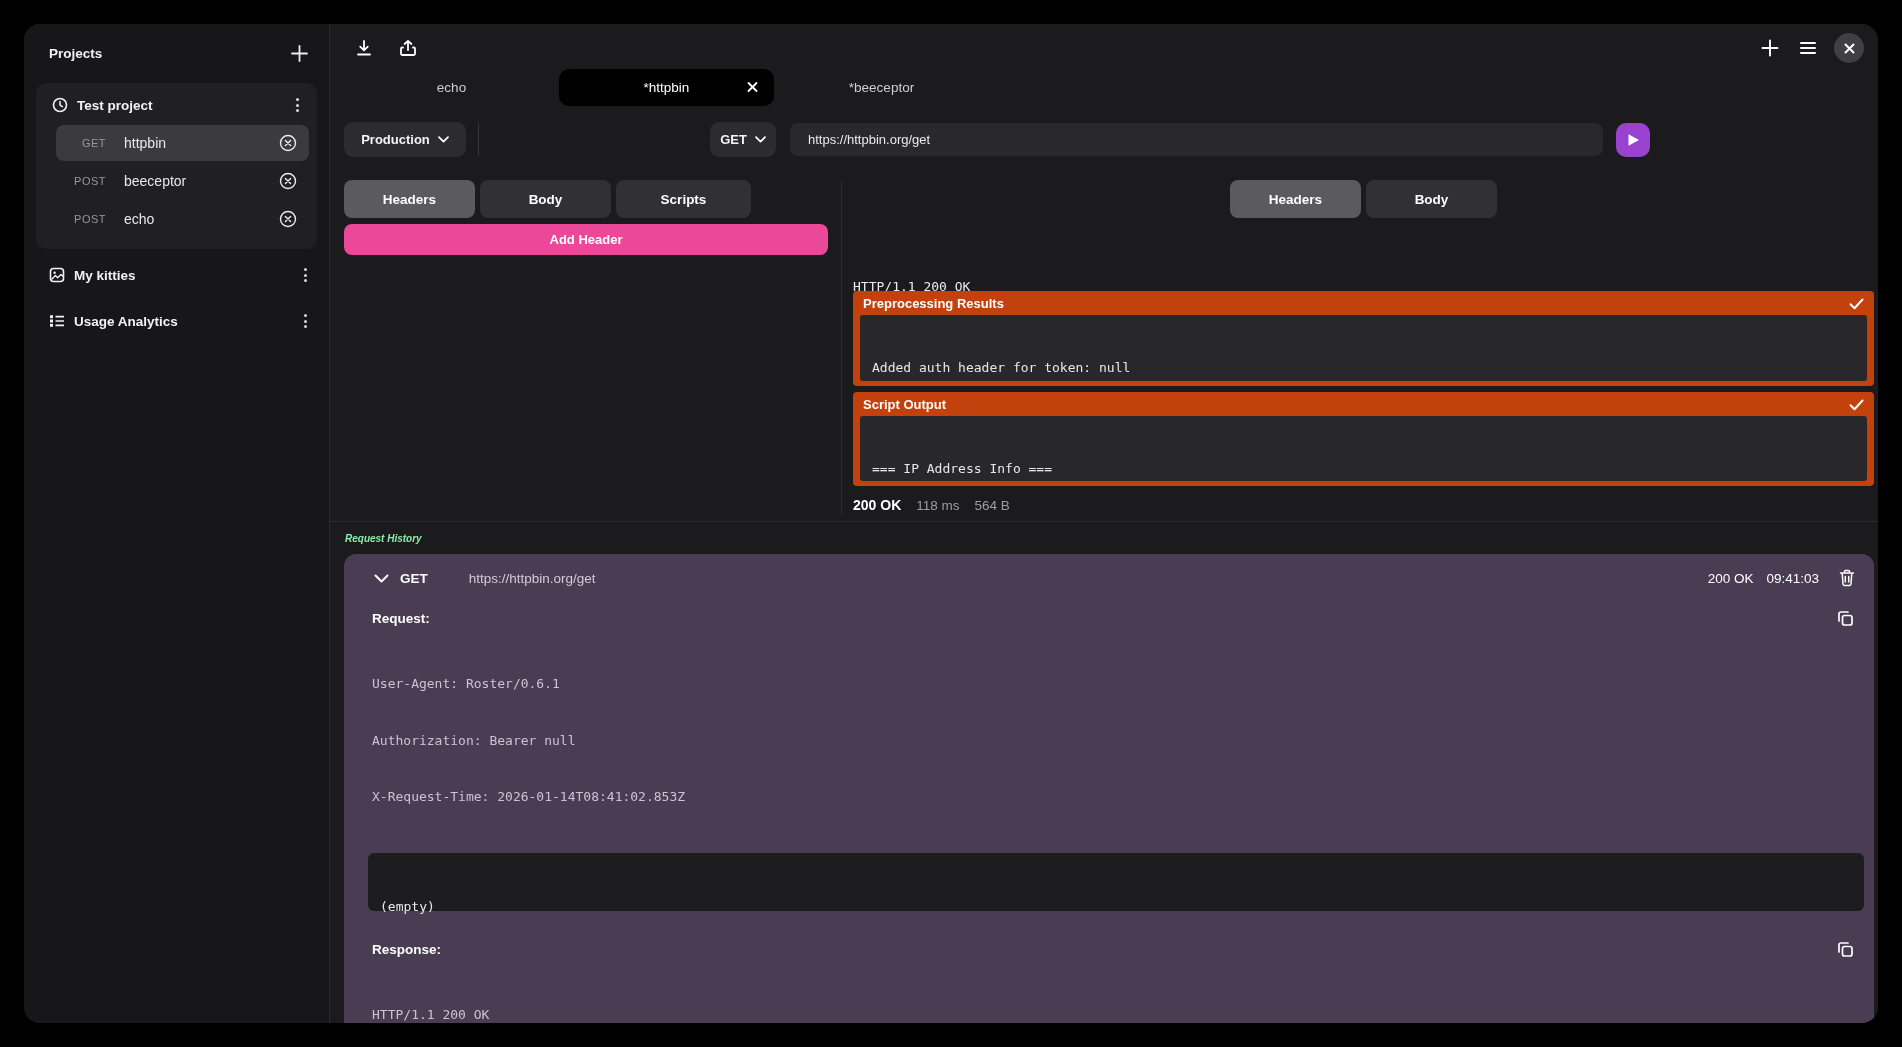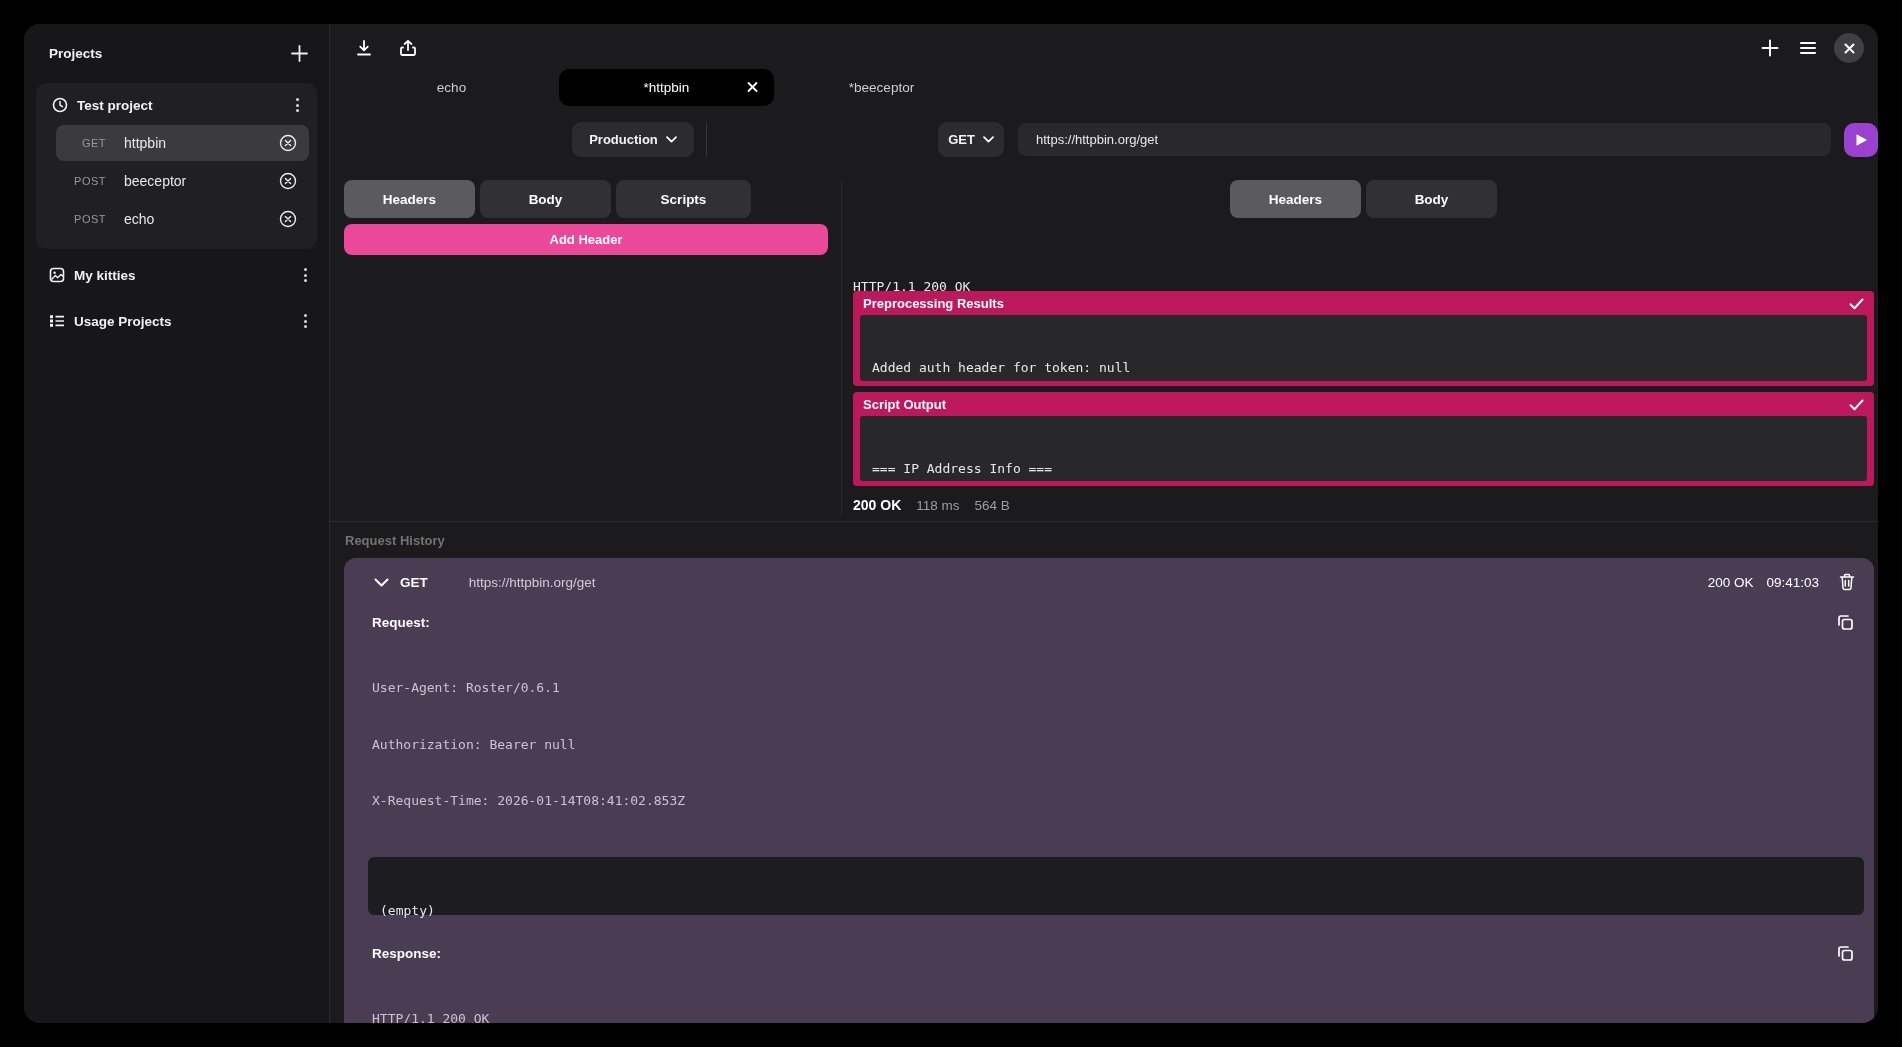--- a/index.html
+++ b/index.html
@@ -29,21 +29,21 @@
   .topbar { height:40px; display:flex; align-items:center; padding:8px 14px 0 22px; }
   .topbar-left { display:flex; gap:20px; align-items:center; }
   .topbar-right { margin-left:auto; display:flex; gap:14px; align-items:center; }
   .circle-btn { width:30px; height:30px; border-radius:50%; background:#3f3f44; border:none; display:flex; align-items:center; justify-content:center; cursor:pointer; }
 
   .tabstrip { height:46px; display:flex; align-items:center; padding-left:14px; }
   .tab { width:215px; height:37px; display:flex; align-items:center; justify-content:center; color:#cfcfd2; font-size:13.5px; position:relative; cursor:pointer; }
   .tab.active { background:#000000; border-radius:10px; color:#fff; }
   .tab .tab-close { position:absolute; right:16px; top:50%; transform:translateY(-50%); background:none; border:none; color:#fff; cursor:pointer; display:flex; }
 
-  .request-row { display:flex; align-items:center; height:35px; margin-top:12px; flex-shrink:0;justify-content:flex-end; }
+  .request-row { display:flex; align-items:center; height:35px; margin-top:12px; flex-shrink:0; }
   .pill-btn { height:35px; background:#2c2c30; border:none; border-radius:9px; color:#f4f4f5; font-size:13px; font-weight:bold; display:flex; align-items:center; justify-content:center; gap:8px; cursor:pointer; }
   .env-btn { width:122px; margin-left:14px; }
   .vdivider { width:1px; height:33px; background:#36363b; margin-left:12px; }
   .method-btn { width:66px; margin-left:231px; }
   .url-input { width:813px; height:33px; margin-left:14px; background:#29292d; border:none; border-radius:8px; color:#e9e9ea; font-size:13px; padding:0 18px; outline:none; }
   .run-btn { width:34px; height:34px; margin-left:13px; background:#9a41d0; border:none; border-radius:10px; display:flex; align-items:center; justify-content:center; cursor:pointer; }
 
   .panes { display:flex; margin-top:23px; flex-shrink:0; }
   .left-pane { width:484px; margin-left:14px; display:flex; flex-direction:column; }
   .right-pane { flex:1; margin-left:13px; margin-right:4px; border-left:1px solid #2b2b2e; padding-left:11px; display:flex; flex-direction:column; }
@@ -57,37 +57,37 @@
   .kv-row { display:flex; align-items:center; gap:8px; }
   .kv-input { height:34px; background:#3b3b40; border:none; border-radius:8px; color:#e5e5e7; font-size:13px; padding:0 14px; outline:none; }
   .kv-key { width:212px; }
   .kv-val { width:211px; }
   .add-header-btn { height:31px; margin-top:6px; background:#ec4899; border:none; border-radius:8px; color:#fff; font-size:13px; font-weight:bold; cursor:pointer; }
 
   .mono { font-family:"DejaVu Sans Mono", monospace; white-space:pre; }
   .raw-block { margin-top:22px; height:51px; overflow:hidden; }
   .raw-block .mono-line { font-size:13px; line-height:18.3px; color:#ececec; }
 
-  .result-card { background:#be185d; border-radius:4px; overflow:hidden; }
+  .result-card { background:#c2410c; border-radius:4px; overflow:hidden; }
   .result-card.pre { height:95px; }
   .result-card.script { height:94px; margin-top:6px; }
   .result-head { display:flex; align-items:center; justify-content:space-between; padding:5px 10px 4px 10px; }
   .result-title { color:#fff; font-size:13px; font-weight:bold; }
   .result-body { background:#28282b; border-radius:3px; margin:0 7px; padding:6px 12px; overflow:hidden; }
   .result-body .mono-line { font-size:13px; line-height:17.5px; color:#e8e8e8; min-height:17.5px; }
   .result-card.pre .result-body { height:66px; }
   .result-card.script .result-body { height:65px; }
 
   .status-row { display:flex; align-items:center; gap:15px; margin-top:9px; height:20px; }
   .status-code { color:#fff; font-size:14px; font-weight:bold; }
   .status-dim { color:#9d9da2; font-size:13.5px; }
 
   
   .history { flex:1; margin-top:6px; border-top:1px solid #2b2b2e; display:flex; flex-direction:column; overflow:hidden; }
-  .history-title { color:#737373; font-size:13px; font-weight:bold; padding:11px 0 0 15px; }
+  .history-title { color:#86efac; font-size:10px; font-weight:bold; padding:11px 0 0 15px;font-style:italic; }
   .history-card { flex:1; margin:10px 4px 0 14px; background:#4a3c52; border-radius:12px 12px 0 0; overflow:hidden; display:flex; flex-direction:column; }
   .hrow { height:48px; display:flex; align-items:center; padding:0 17px 0 10px; flex-shrink:0; }
   .hrow .hmethod { color:#fff; font-size:13.5px; font-weight:bold; margin-left:9px; }
   .hrow .hurl { color:#d3cad9; font-size:13.5px; margin-left:41px; }
   .hrow .hstatus { color:#fff; font-size:13.5px; margin-left:auto; }
   .hrow .htime { color:#ffffff; font-size:13.5px; margin-left:13px; }
   .hrow .icon-btn { margin-left:18px; }
   .hbody { padding:0 10px 0 24px; display:flex; flex-direction:column; overflow:hidden; }
   .hlabel-row { display:flex; align-items:center; justify-content:space-between; padding:6px 8px 0 4px; }
   .hlabel { color:#fff; font-size:13.5px; font-weight:bold; }
@@ -190,21 +190,21 @@
 
       <div class="sb-row">
         <span>
             <svg width="16" height="16" viewBox="0 0 16 16">
               <rect x="1" y="2.2" width="3" height="3" fill="#f2f2f3"></rect>
               <rect x="1" y="10.8" width="3" height="3" fill="#f2f2f3"></rect>
               <rect x="1" y="6.5" width="3" height="3" fill="#f2f2f3"></rect>
               <path d="M6.5 3.7H15M6.5 8H15M6.5 12.3H15" stroke="#f2f2f3" stroke-width="1.7"></path>
             </svg>
           </span>
-        <span class="sb-row-label">Usage Projects</span>
+        <span class="sb-row-label">Usage Analytics</span>
         <button class="kebab">
             <span></span>
             <span></span>
             <span></span>
           </button>
       </div>
     </div>
 
     <div class="main">
 

